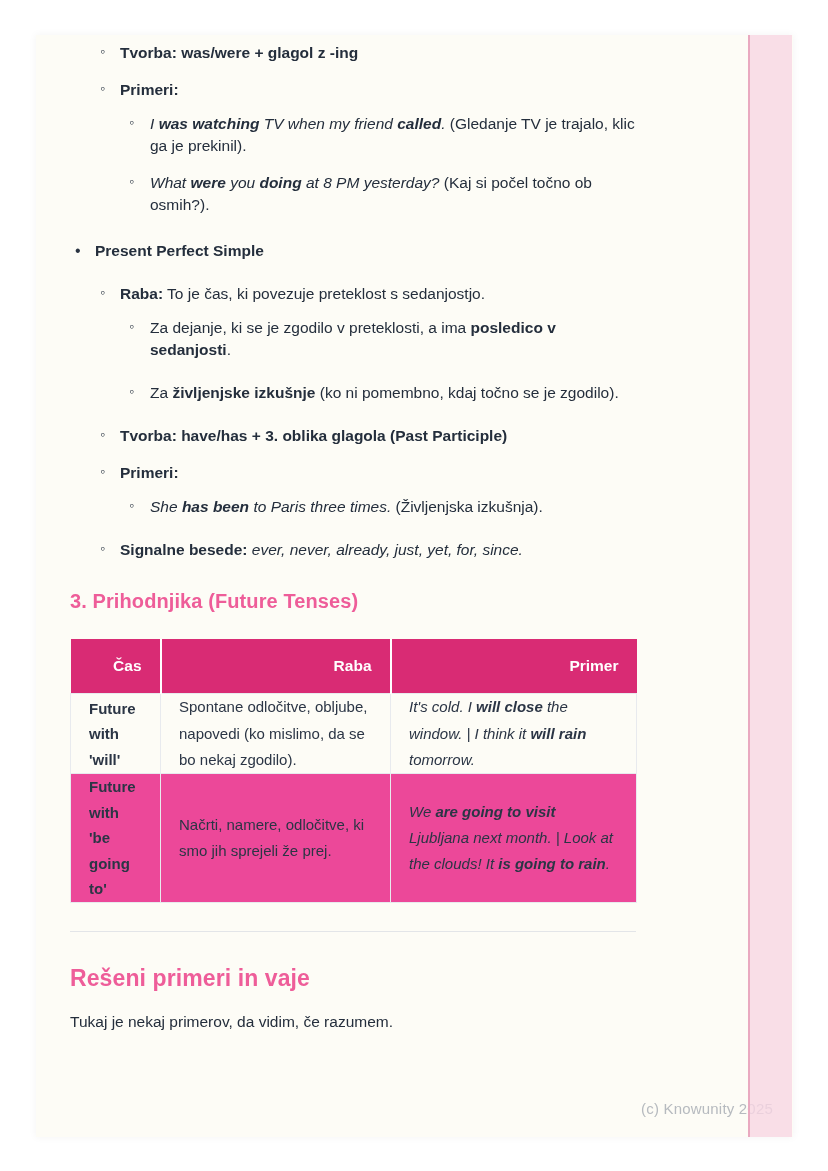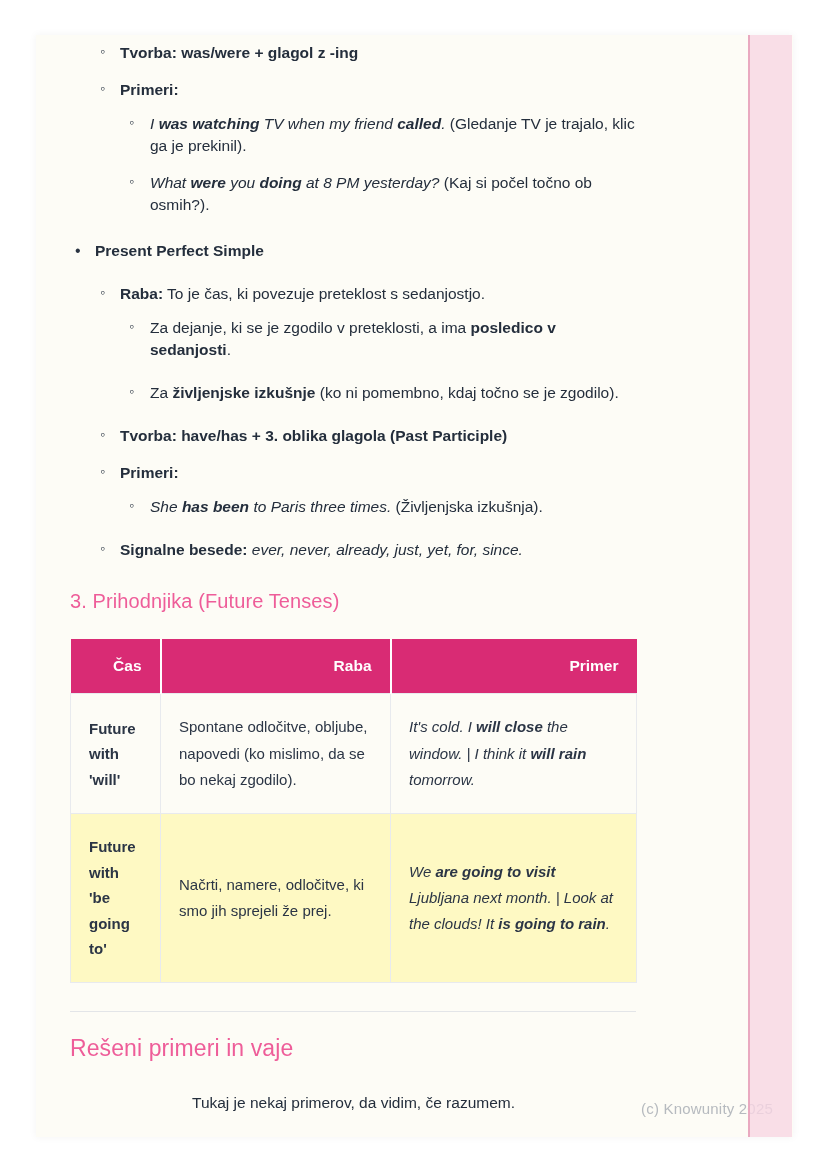--- a/index.html
+++ b/index.html
@@ -22,38 +22,38 @@
   .lvl1 { padding-left:25px; } .lvl1::before { content:"\2022"; left:5px; font-size:16px; }
   .lvl2 { padding-left:50px; } .lvl2::before { content:"\25E6"; left:30px; font-size:14px; }
   .lvl3 { padding-left:80px; } .lvl3::before { content:"\25E6"; left:59px; font-size:14px; }
   .mt-lg { margin-top:24px; }
   .mt-sm { margin-top:21px; }
   .gap-sm { margin-bottom:12px; }
 
   .b { font-weight:bold; }
   .i { font-style:italic; }
 
-  h3.section { color:#ee5d99; font-size:20px; font-weight:normal;
+  h3.section { color:#ee5d99; font-size:20px; font-weight:bold;
     margin-top:26px; margin-bottom:24px; letter-spacing:.1px; }
-  h2.section { color:#ee5d99; font-size:23px; font-weight:normal;
-    margin-top:20px; letter-spacing:.1px; }
+  h2.section { color:#ee5d99; font-size:23px; font-weight:bold;
+    margin-top:30px; letter-spacing:.1px; }
 
   table.tenses { width:566px; border-collapse:collapse; table-layout:fixed; }
   table.tenses th { background:#d92b74; color:#ffffff; font-weight:bold;
     text-align:right; padding:16px 18px; font-size:15.5px; }
   table.tenses th + th { border-left:2px solid #ffffff; }
-  table.tenses td { border:1px solid #e8eaee; padding:20px 18px;
+  table.tenses td { border:1px solid #e8eaee; padding:0 18px;
     vertical-align:middle; font-size:15px; line-height:1.75; color:#2b3545; }
-  table.tenses tr.alt td { background:#fef9c3; }
+  table.tenses tr.alt td { background:#ec4899; }
   table.tenses td.cas { font-weight:bold; line-height:1.7; }
 
   hr.divider { border:none; border-top:1px solid #e3e5e8; width:566px;
     margin-top:28px; }
 
-  p.intro { margin-top:28px; font-size:15.5px;text-align:center; }
+  p.intro { margin-top:17px; font-size:15.5px; }
 
   .footer { position:absolute; top:1065px; right:20px; z-index:2;
     font-size:15px; color:#b6babf; letter-spacing:.2px; }
 </style>
 </head>
 <body>
 
 <div class="canvas">
   <div class="card">
 

